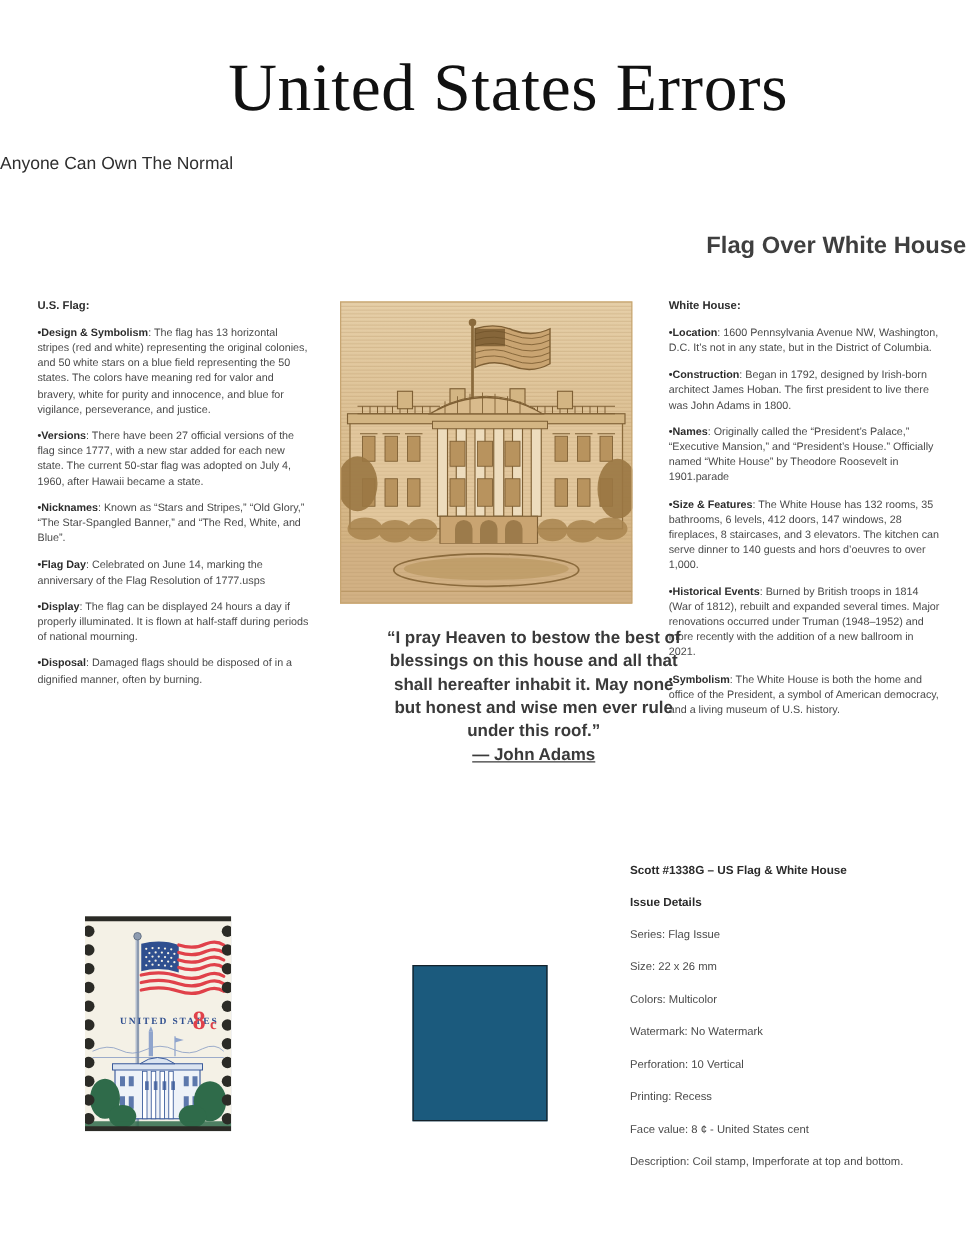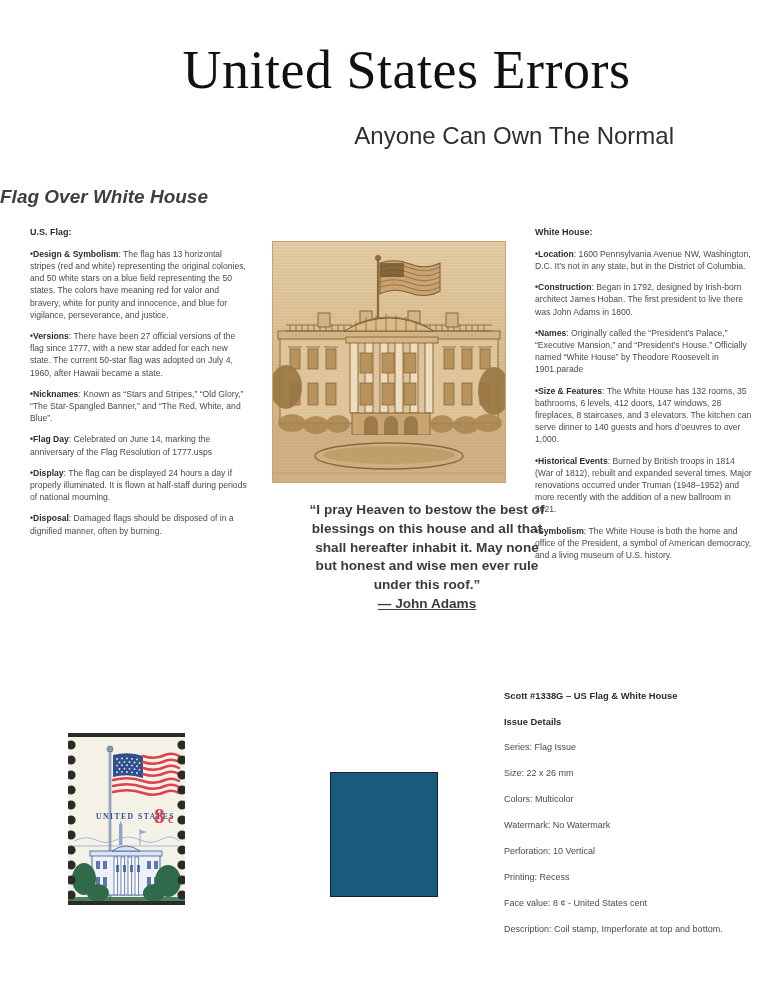--- a/index.html
+++ b/index.html
@@ -23,40 +23,39 @@
     font-family: "Liberation Serif", serif;
     font-size: 54px;
     line-height: 1.05;
     font-weight: 400;
     color: #111111;
     letter-spacing: 0.5px;
     padding-left: 40px;
   }
   .page-subtitle {
     position: absolute;
-    top: 122px; left: 0; width: 674px;
-    text-align: right;
-    font-size: 24px;
+    top: 122px; left: 0; width: 773px;
+    text-align: left;
+    font-size: 14px;
     font-weight: 400;
     color: #2f2f2f;
   }
   .section-title {
     position: absolute;
     top: 186px; left: 0; width: 773px;
-    text-align: left;
+    text-align: right;
     font-size: 19px;
     font-weight: 700;
     color: #3f3f3f;
-    font-style: italic;
   }
 
   
   .col {
     position: absolute;
-    top: 226px;
+    top: 238px;
     width: 218px;
     font-size: 8.6px;
     line-height: 1.42;
     color: #4a4a4a;
   }
   .col-left  { left: 30px; }
   .col-right { left: 535px; }
   .col h3 {
     margin: 0 0 9px 0;
     font-size: 9px;

